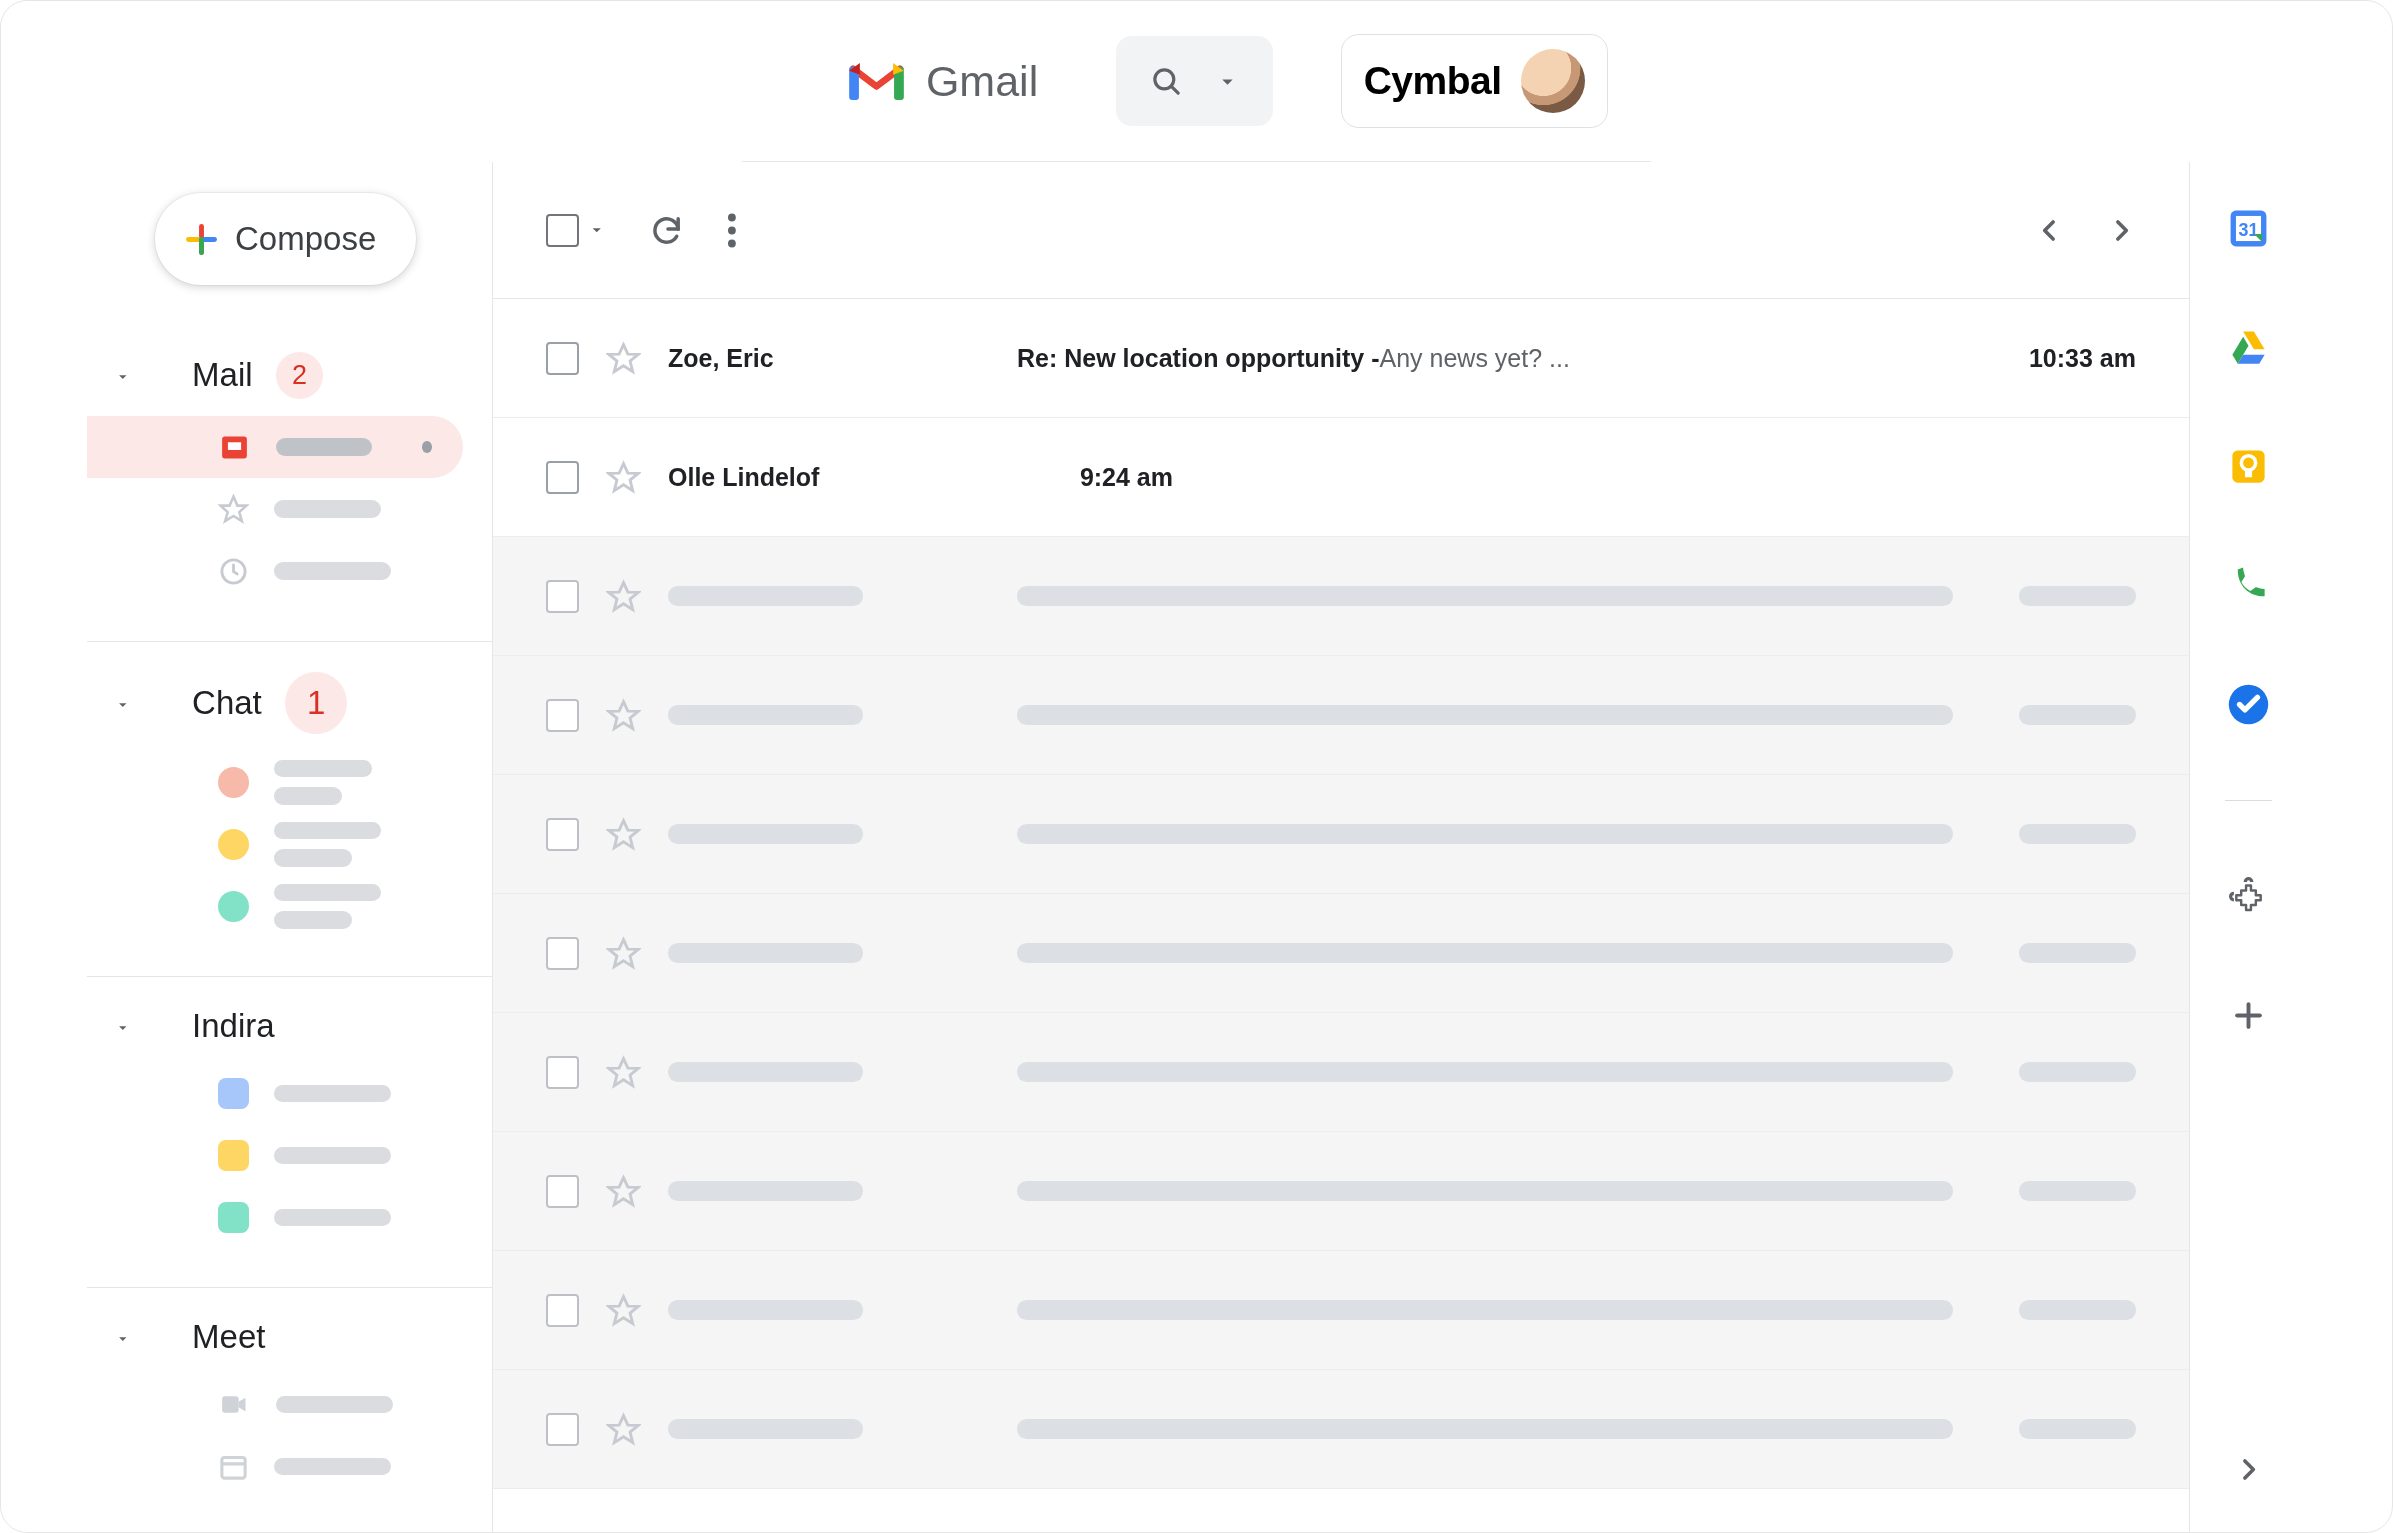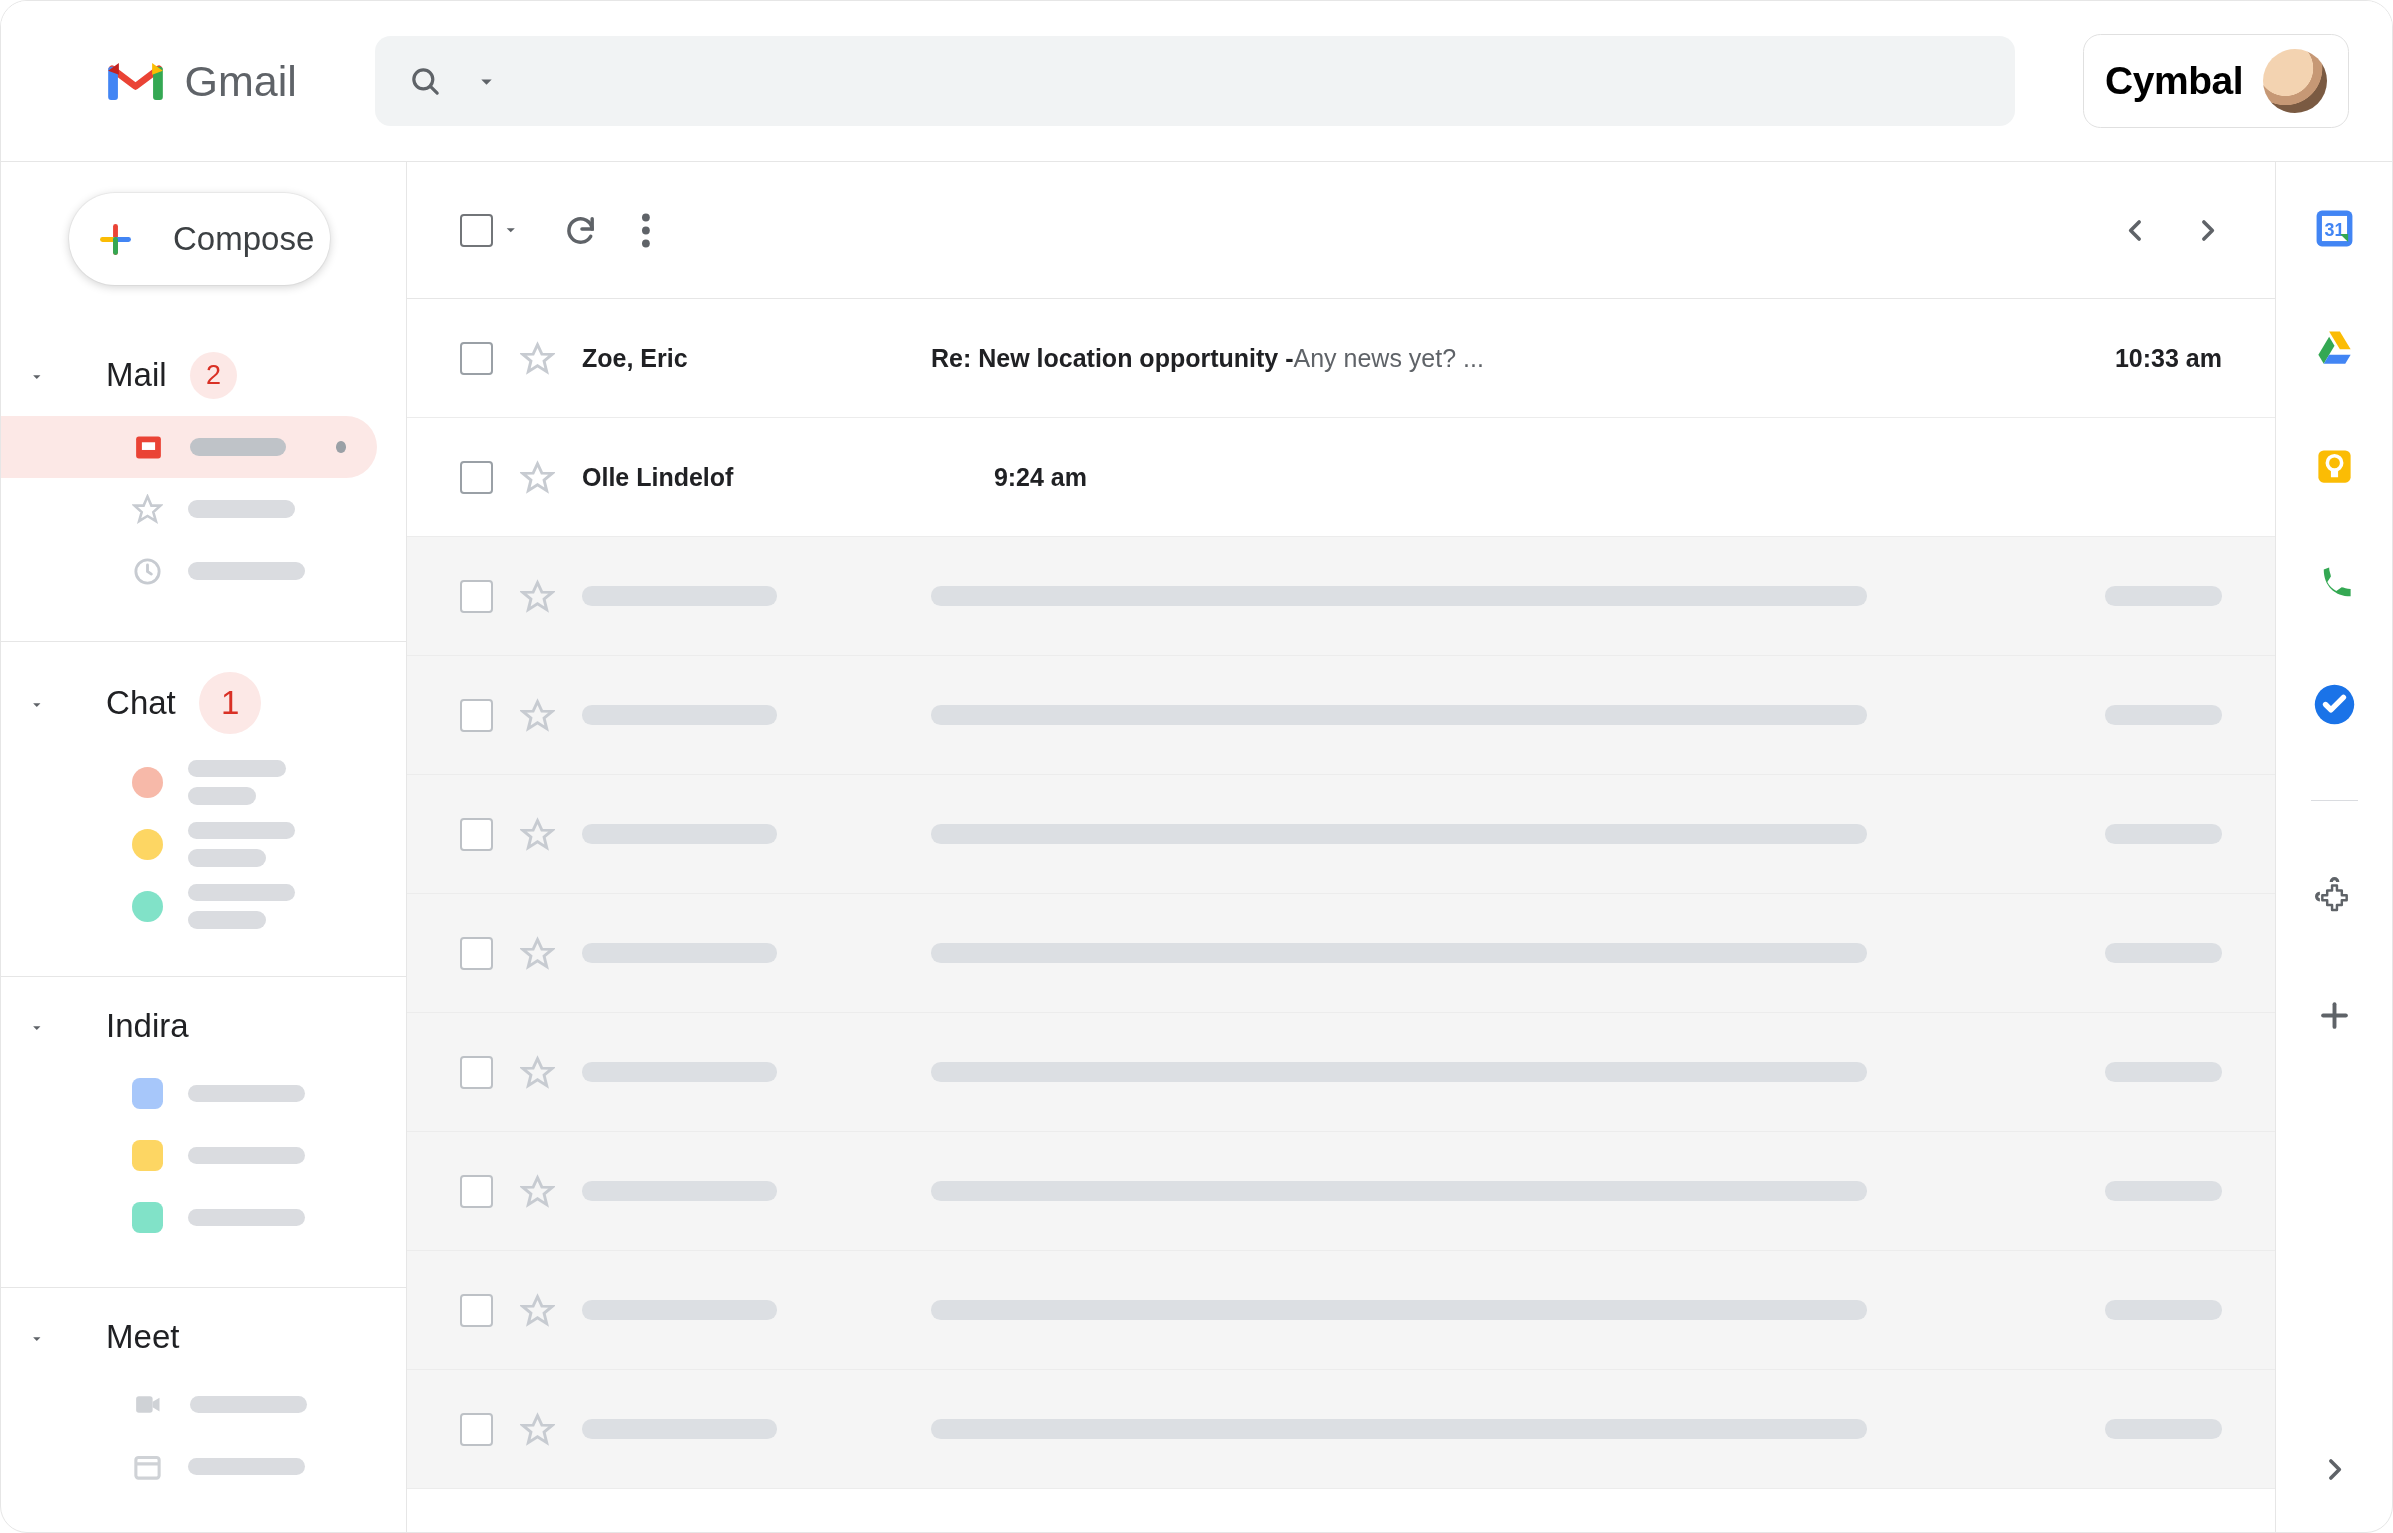--- a/index.html
+++ b/index.html
@@ -61,21 +61,21 @@
     width: 406px; flex: 0 0 406px;
     border-right: 1px solid #e6e6e6;
     display: flex; flex-direction: column;
     padding-top: 31px;
   }
   .compose {
     margin: 0 0 47px 68px;
     height: 92px; width: 261px;
     border-radius: 51px;
     box-shadow: 0 2px 9.8px rgba(0,0,0,0.18), 0 0 0 1px rgba(0,0,0,0.04);
-    display: flex; align-items: center; gap: 38px;
+    display: flex; align-items: center; gap: 14px;
     padding: 0 39px 0 27px;
     background: #fff; cursor: pointer;
   }
   .compose span.label { font-size: 33px; color: #3c4043; font-weight: 500; }
 
   .nav-section { padding: 9.8px 0; }
   .nav-header {
     display: flex; align-items: center; gap: 23.4px;
     padding: 9.8px 19.5px 9.8px 68px;
     font-size: 33px; color: #202124; cursor: pointer;
@@ -139,21 +139,21 @@
   .rail .rail-item { width: 47px; height: 47px; display: flex; align-items: center; justify-content: center; cursor: pointer; }
   .rail .rail-divider { width: 47px; height: 1px; background: #dadce0; margin: 0; }
   .rail .spacer { flex: 1; }
 
   
   svg { display: block; }
 </style>
 </head>
 <body>
 
-<div class="app" style="transform: scale(1);">
+<div class="app" style="transform: scale(1); align-items: center;">
 
   <div class="header">
     <div class="brand">
       <span>
         <svg class="gmail-logo" viewBox="0 0 56 42">
           <path d="M4 8 L28 26 L52 8" fill="none" stroke="#ea4335" stroke-width="7" stroke-linecap="round" stroke-linejoin="round"></path>
           <rect x="0" y="6" width="10" height="34" rx="3" fill="#4285f4"></rect>
           <rect x="46" y="6" width="10" height="34" rx="3" fill="#34a853"></rect>
           <path d="M0 10 L11 2 L11 14 Z" fill="#c5221f"></path>
           <path d="M56 10 L45 2 L45 14 Z" fill="#fbbc04"></path>

